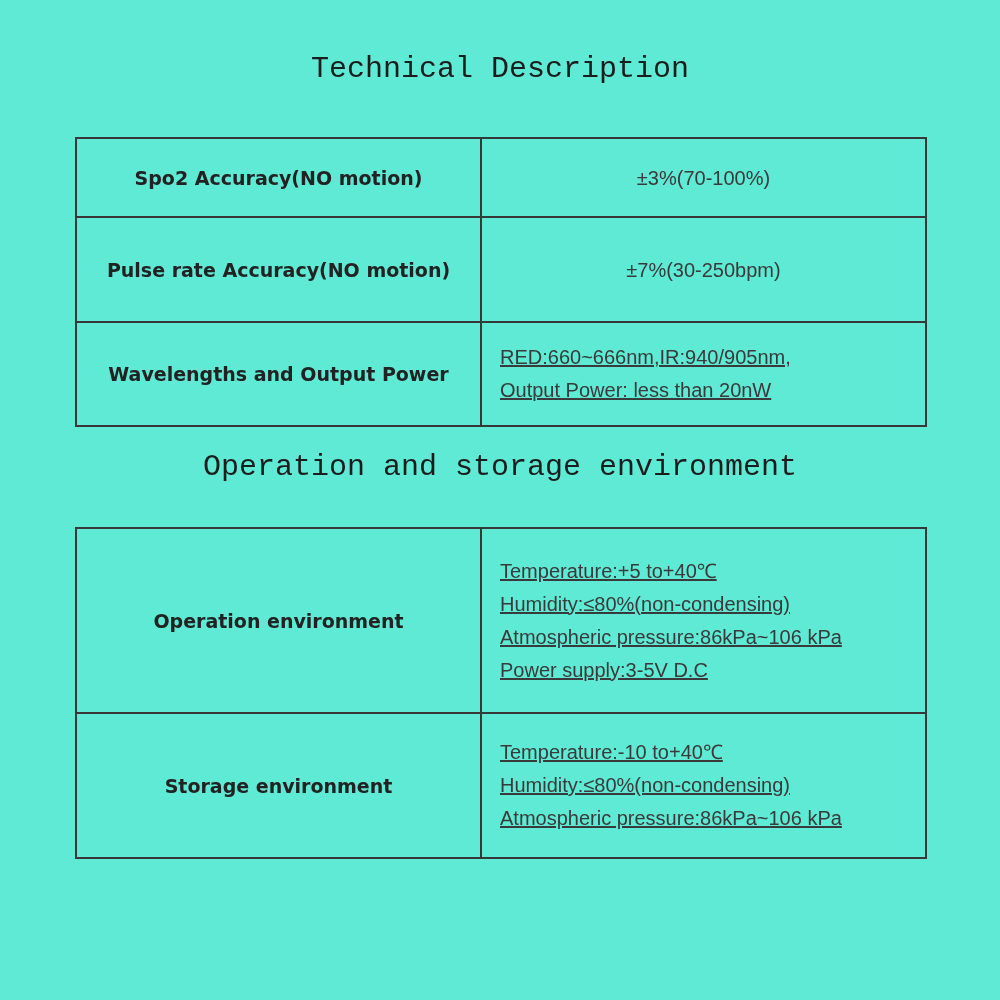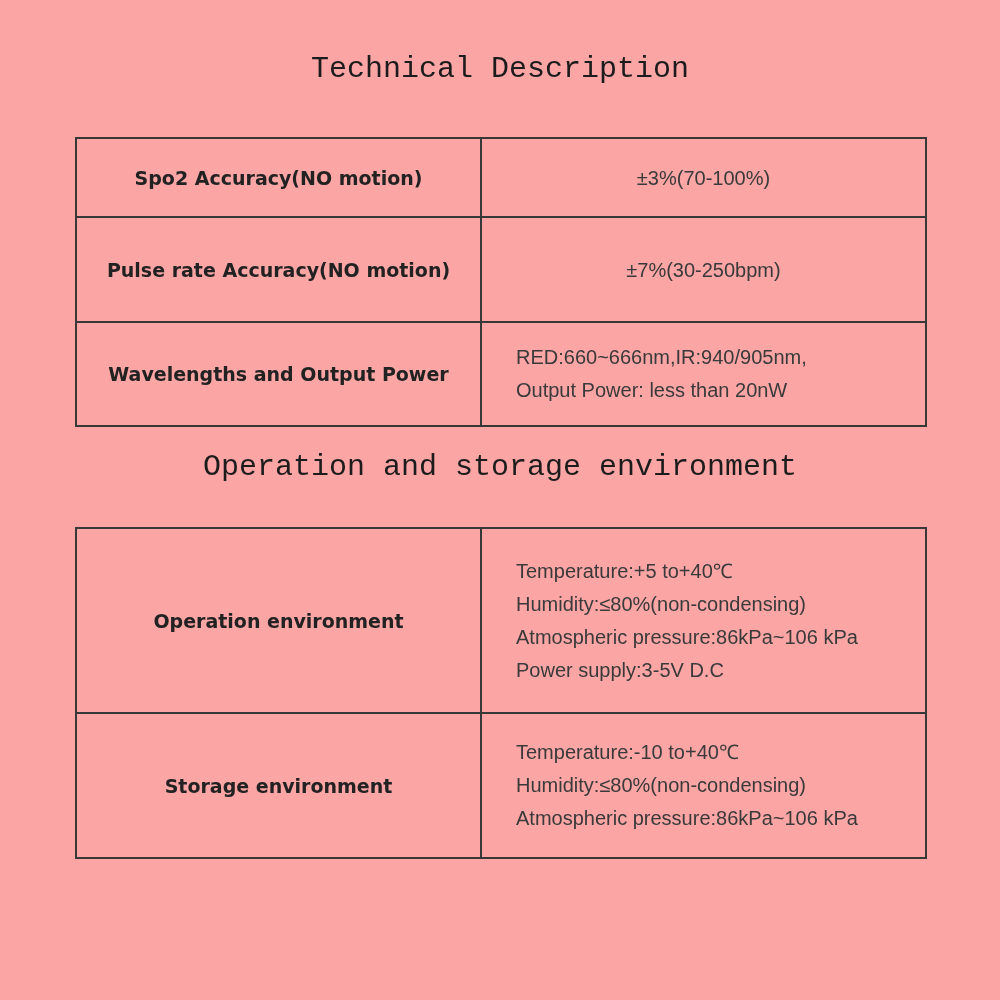--- a/index.html
+++ b/index.html
@@ -7,21 +7,21 @@
     width: 1000px;
     height: 1000px;
     background: #ffffff;
     font-family: "Liberation Sans", sans-serif;
     overflow: hidden;
   }
   .page {
     width: 1000px;
     height: 1000px;
     padding-top: 52px;
-    background: #fca5a5;
+    background: #5eead4;
   }
   .sec-title {
     font-family: "Liberation Mono", "DejaVu Sans Mono", monospace;
     font-weight: normal;
     font-size: 30px;
     letter-spacing: 0px;
     color: #1c1c1c;
     text-align: center;
     line-height: 35px;
     white-space: nowrap;
@@ -51,21 +51,21 @@
     line-height: 32px;
     padding: 0 28px;
   }
   td.value {
     font-size: 20px;
     color: #3a3a3a;
     white-space: pre-line;
     line-height: 30px;
   }
   td.value.center { text-align: center; padding: 0 10px; }
-  td.value.left   { text-align: left;  padding: 0 34px; line-height: 33px; }
+  td.value.left   { text-align: left;  padding: 0 18px; line-height: 33px; text-decoration: underline; }
 
   
   .t1 .r1 { height: 79px; }
   .t1 .r2 { height: 105px; }
   .t1 .r3 { height: 104px; }
   .t2 .r1 { height: 185px; }
   .t2 .r2 { height: 145px; }
 </style>
 </head>
 <body>

